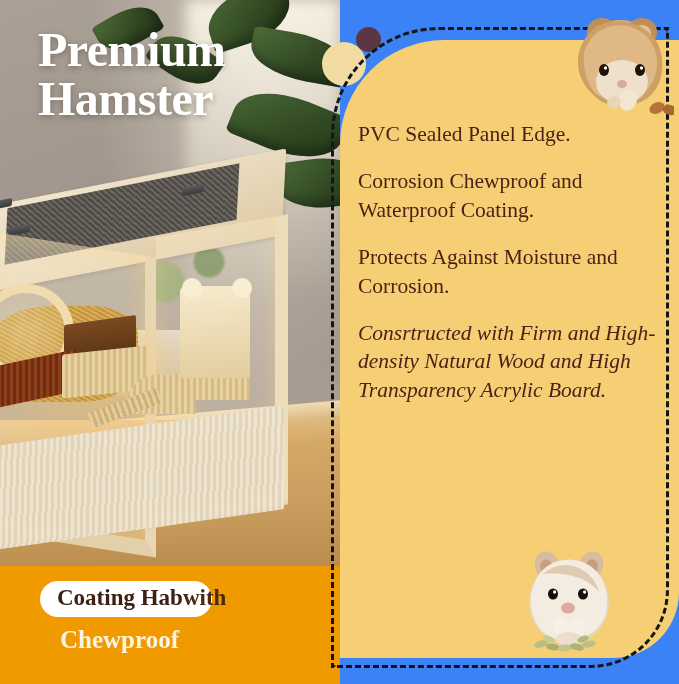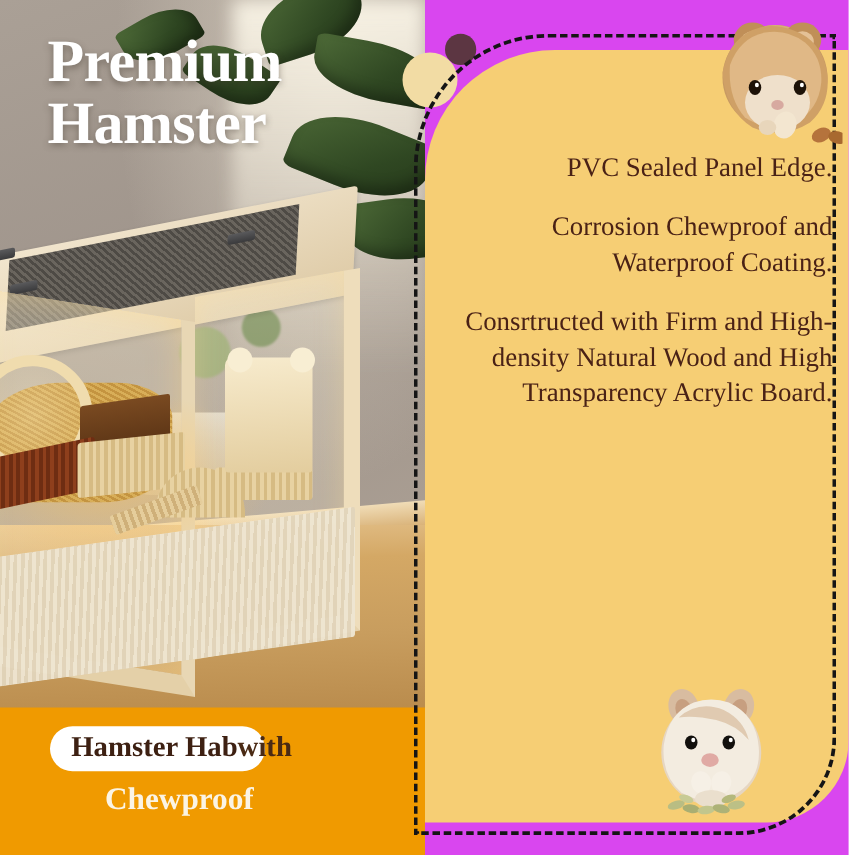--- a/index.html
+++ b/index.html
@@ -8,21 +8,21 @@
     width: 679px; height: 684px;
     background: #ffffff;
     font-family: "Liberation Serif", serif;
     overflow: hidden;
   }
 
   #stage {
     position: relative;
     width: 679px; height: 684px;
     overflow: hidden;
-    background: #d946ef;
+    background: #3b82f6;
   }
 
   
   .photo-scene {
     position: absolute;
     left: 0; top: 0;
     width: 340px; height: 570px;
     overflow: hidden;
     background: #a39a90;
   }
@@ -228,24 +228,23 @@
   }
   .panel-text {
     position: absolute;
     left: 358px; top: 120px;
     width: 308px;
     color: #4a2216;
     font-family: "Liberation Serif", serif;
     font-size: 21.5px;
     line-height: 1.32;
     z-index: 18;
-    text-align: right;
   }
   .panel-text p { margin: 0 0 19px 0; }
-  .panel-text p:last-child { margin-bottom: 0; }
+  .panel-text p:last-child { margin-bottom: 0; font-style: italic; }
 
   
   .circle-cream {
     position: absolute; left: 322px; top: 42px;
     width: 44px; height: 44px;
     background: #f2dca4; border-radius: 50%;
     z-index: 20;
   }
   .circle-brown {
     position: absolute; left: 356px; top: 27px;
@@ -280,21 +279,20 @@
   }
   .banner-title .tail { color: #4a2a14; }
   .banner-sub {
     position: absolute; left: 60px; top: 626px;
     font-family: "Liberation Serif", serif;
     font-weight: bold;
     font-size: 25px;
     color: #fbf4e4;
     white-space: nowrap;
     z-index: 24;
-    margin-left: 24px;
   }
 
   
   .hamster-top {
     position: absolute; left: 562px; top: 8px;
     width: 112px; height: 110px;
     z-index: 28;
   }
   .hamster-bottom {
     position: absolute; left: 517px; top: 540px;
@@ -357,20 +355,21 @@
   <div class="panel"></div>
 
   <div class="circle-cream"></div>
   <div class="circle-brown"></div>
 
   <div class="dashed-frame"></div>
 
   <div class="panel-text">
     <p>PVC Sealed Panel Edge.</p>
     <p>Corrosion Chewproof and Waterproof Coating.</p>
+    <p>Protects Against Moisture and Corrosion.</p>
     <p>Consrtructed with Firm and High-density Natural Wood and High Transparency Acrylic Board.</p>
   </div>
 
   <svg class="hamster-top" viewBox="0 0 112 110">
     <ellipse cx="58" cy="54" rx="42" ry="42" fill="#c79a63"></ellipse>
     <ellipse cx="58" cy="52" rx="40" ry="40" fill="#d8ad77"></ellipse>
     <ellipse cx="40" cy="24" rx="15" ry="14" fill="#c08f58"></ellipse>
     <ellipse cx="80" cy="24" rx="15" ry="14" fill="#c08f58"></ellipse>
     <ellipse cx="40" cy="25" rx="9" ry="8" fill="#e4c196"></ellipse>
     <ellipse cx="80" cy="25" rx="9" ry="8" fill="#e4c196"></ellipse>
@@ -410,16 +409,16 @@
       <ellipse cx="48" cy="108" rx="7" ry="3.4" fill="#c2c68d" transform="rotate(-6 48 108)"></ellipse>
       <ellipse cx="60" cy="107" rx="7" ry="3.4" fill="#adb277" transform="rotate(12 60 107)"></ellipse>
       <ellipse cx="72" cy="104" rx="7" ry="3.4" fill="#bcc086" transform="rotate(-10 72 104)"></ellipse>
       <ellipse cx="32" cy="99" rx="6" ry="3" fill="#c8cb95" transform="rotate(20 32 99)"></ellipse>
       <ellipse cx="66" cy="99" rx="6" ry="3" fill="#b4b87c" transform="rotate(-20 66 99)"></ellipse>
     </g>
   </svg>
 
   <div class="banner"></div>
   <div class="pill"></div>
-  <div class="banner-title"><span>Hamster Hab</span><span class="tail">with</span></div>
+  <div class="banner-title"><span>Coating Hab</span><span class="tail">with</span></div>
   <div class="banner-sub">Chewproof</div>
 
 </div>
 
 </body></html>

